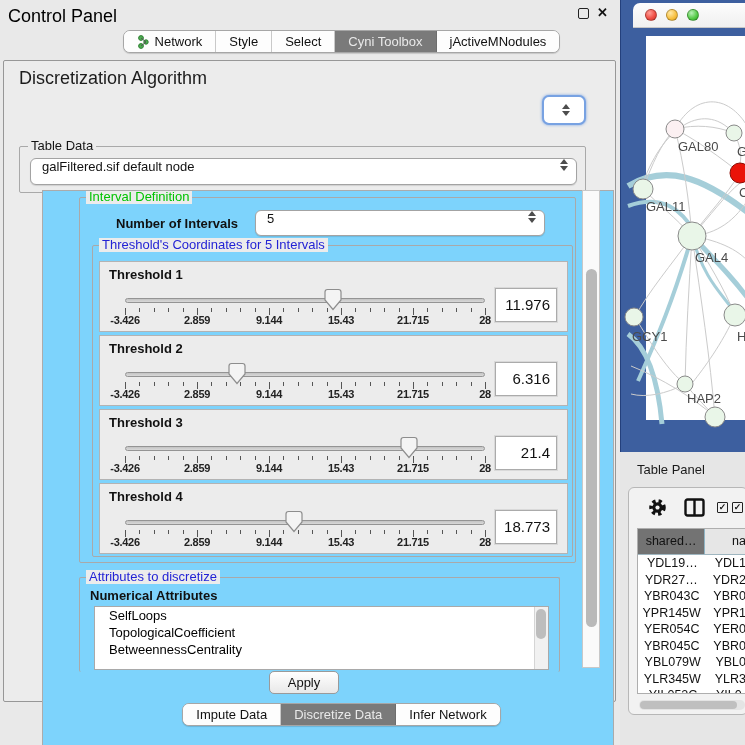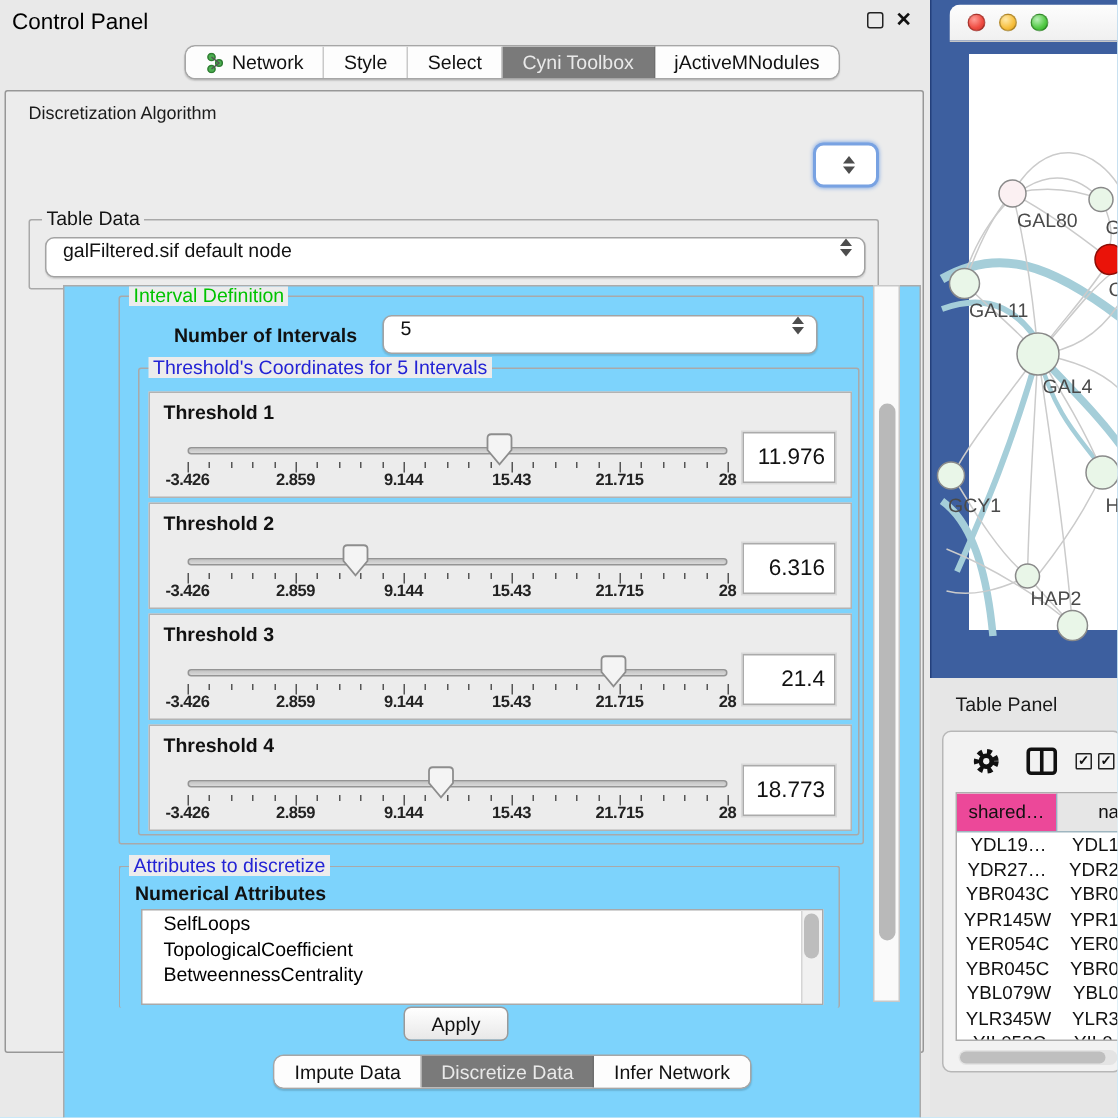--- a/index.html
+++ b/index.html
@@ -4,37 +4,37 @@
 <style>
   * { margin:0; padding:0; box-sizing:border-box; }
   html,body { width:745px; height:745px; }
   #stage {
     position:relative; width:745px; height:745px; overflow:hidden;
     background:#e9e9e9; font-family:"Liberation Sans", sans-serif; color:#111;
   }
   .abs { position:absolute; }
 
   
-  #cp-title { left:8px; top:6px; font-size:15px; color:#000; }
+  #cp-title { left:8px; top:6px; font-size:18px; color:#000; }
   #float-btn { left:578px; top:8px; width:11px; height:11px; border:1.6px solid #222; border-radius:2px; }
   #close-btn { left:597px; top:5px; width:14px; height:16px; font-size:13px; font-weight:bold; color:#111; }
 
   
   .segbar { display:flex; justify-content:center; left:0; width:683px; }
   .segwrap { display:flex; background:#fff; border:1px solid #a6a6a6; border-radius:7px; overflow:hidden; box-shadow:0 1px 1px rgba(0,0,0,.15); }
   .seg { display:flex; align-items:center; gap:5px; padding:3px 13px; font-size:13px; color:#111; background:#fdfdfd; border-right:1px solid #c9c9c9; cursor:default; white-space:nowrap; }
   .seg:last-child { border-right:none; }
   .seg.sel { background:#7a7a7a; color:#e9e9e9; border-right-color:#6e6e6e; }
 
   
   #cp-content { left:3px; top:60px; width:613px; height:642px; background:#ececec; border:1px solid #979797; border-radius:2px; }
   .grouptitle { position:absolute; background:#ececec; padding:0 3px; font-size:13px; line-height:14px; }
   .groupbox { position:absolute; border:1px solid #a9a9a9; border-radius:2px; }
 
-  #algo-title { left:15px; top:7px; font-size:12px; color:#1c1c1c; }
+  #algo-title { left:15px; top:7px; font-size:18px; color:#1c1c1c; }
   #algo-combo-fragment { left:538px; top:34px; width:44px; height:30px; background:#fff; border:2px solid #78a2e2; border-radius:7px; box-shadow:0 0 3px #78a2e2; }
 
   
   #algo-popup { left:9px; top:23px; width:566px; height:55px; background:#fff; border:1px solid #a5a5a5; box-shadow:0 3px 8px rgba(0,0,0,.35); z-index:60; font-size:13.5px; }
   #algo-popup .prompt { text-align:center; color:#b9b9b9; line-height:19px; }
   #algo-popup .opt { padding:0 3px; line-height:17px; color:#000; }
   #algo-popup .opt.hl { font-weight:bold; }
 
   
   .combo { position:absolute; background:#fff; border:1px solid #a3a3a3; border-radius:6px; box-shadow:inset 0 1px 0 #fff,0 1px 1px rgba(0,0,0,.12); font-size:13px; display:flex; align-items:flex-start; }
@@ -89,21 +89,21 @@
   
   #tp-region { left:620px; top:452px; width:125px; height:293px; background:#e6e6e6; }
   #tp-title { left:17px; top:10px; font-size:13px; color:#1a1a1a; }
   #tp-box { left:8px; top:35px; width:120px; height:228px; background:#f2f2f2; border:1px solid #b7b7b7; border-radius:6px; }
   .tp-toolbar-icon { position:absolute; top:10px; }
   #gear-icon { left:19px; }
   #cols-icon { left:55px; }
   .chk { position:absolute; top:14px; width:11px; height:11px; border:1.4px solid #222; border-radius:1px; font-size:9px; line-height:9px; text-align:center; color:#111; font-weight:bold; }
   #tp-table { left:8px; top:40px; width:110px; height:166px; background:#fff; border:1px solid #aeaeae; overflow:hidden; }
   #tp-head { display:flex; height:26px; border-bottom:1px solid #9fb6c0; }
-  #tp-head .hc1 { width:70px; background:#ec4899; border-right:1px solid #8fb4c4; font-size:12.5px; text-align:center; line-height:25px; }
+  #tp-head .hc1 { width:70px; background:#737373; border-right:1px solid #8fb4c4; font-size:12.5px; text-align:center; line-height:25px; }
   #tp-head .hc2 { flex:1; background:#e6e6e6; font-size:12.5px; line-height:25px; padding-left:27px; }
   .tp-row { display:flex; height:16.5px; font-size:12.5px; line-height:16.5px; }
   .tp-row .c1 { width:70px; text-align:center; }
   .tp-row .c2 { flex:1; padding-left:8px; }
   #tp-hscroll { left:10px; top:212px; width:106px; height:10px; background:#e4e4e4; border-radius:5px; }
   #tp-hscroll .thumb { position:absolute; left:1px; top:1px; width:97px; height:8px; background:#bfbfbf; border-radius:4px; }
 </style>
 </head>
 <body>
 

